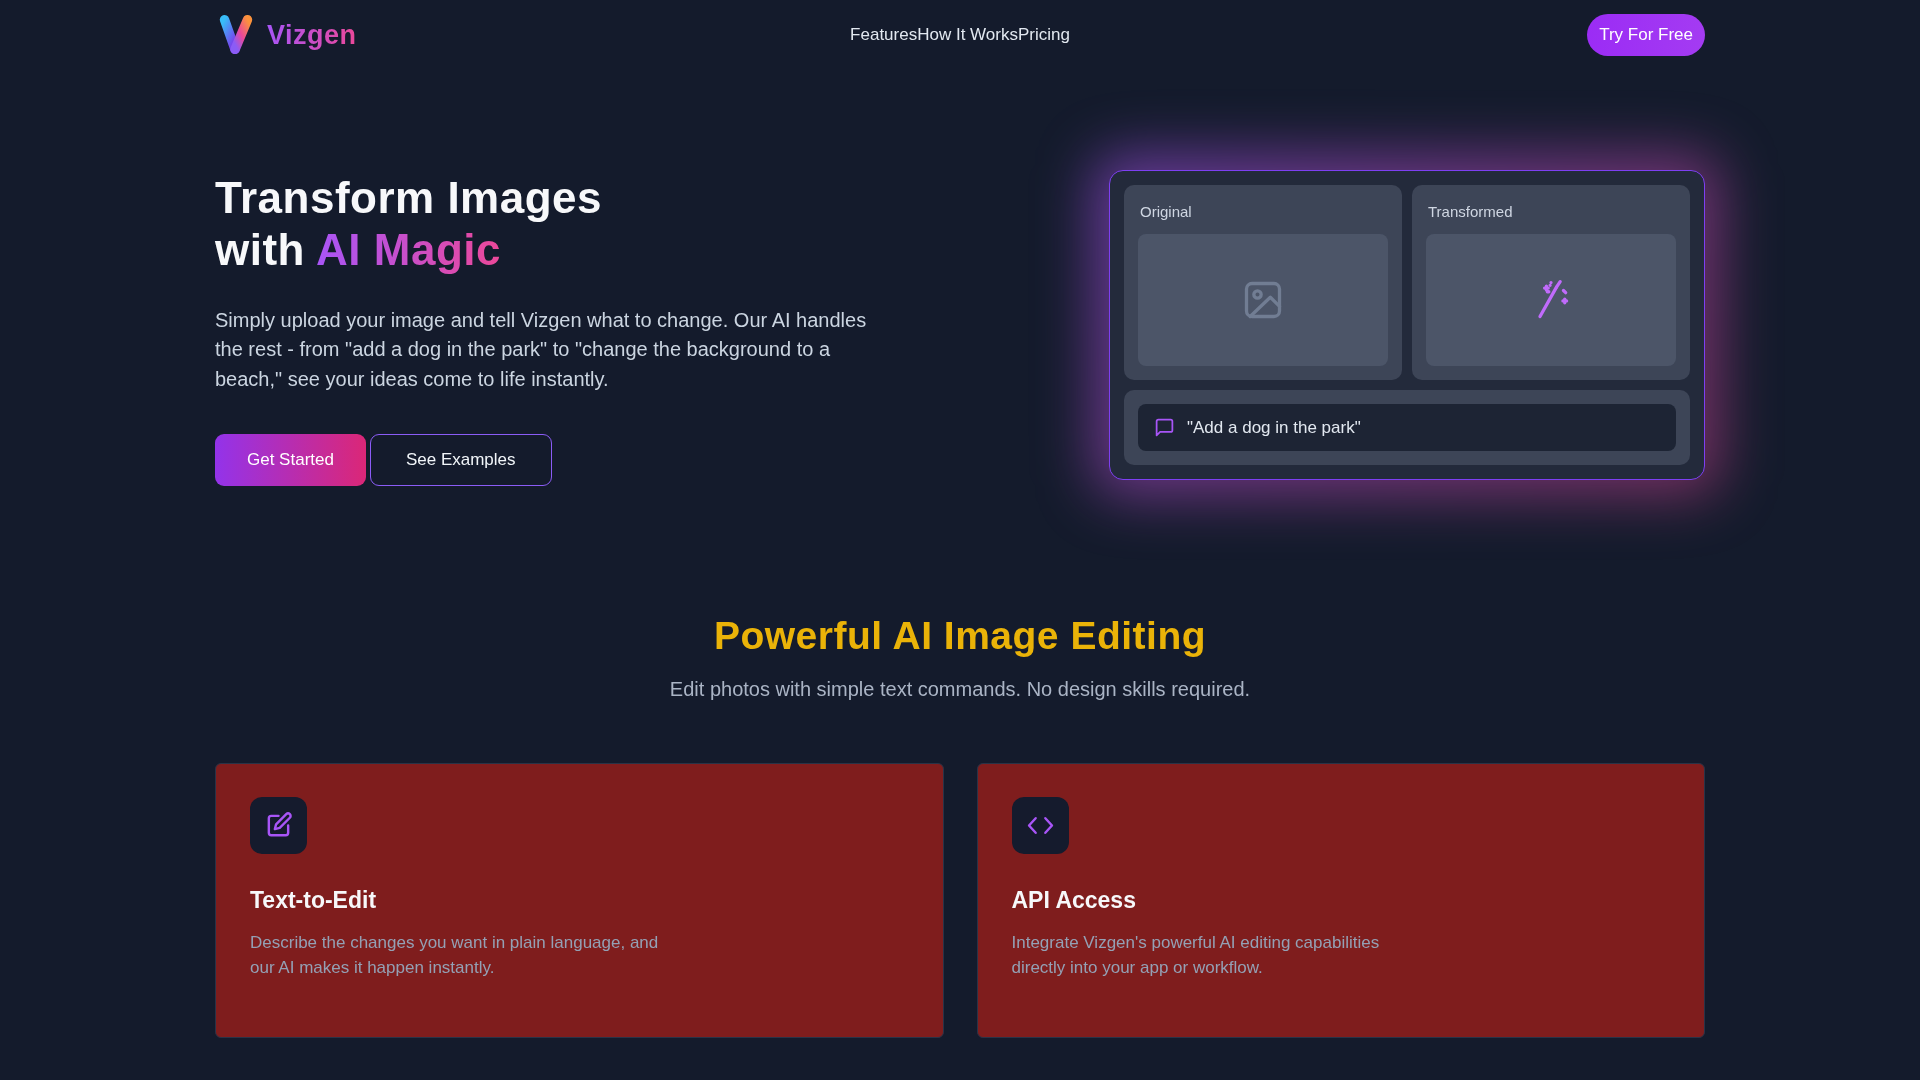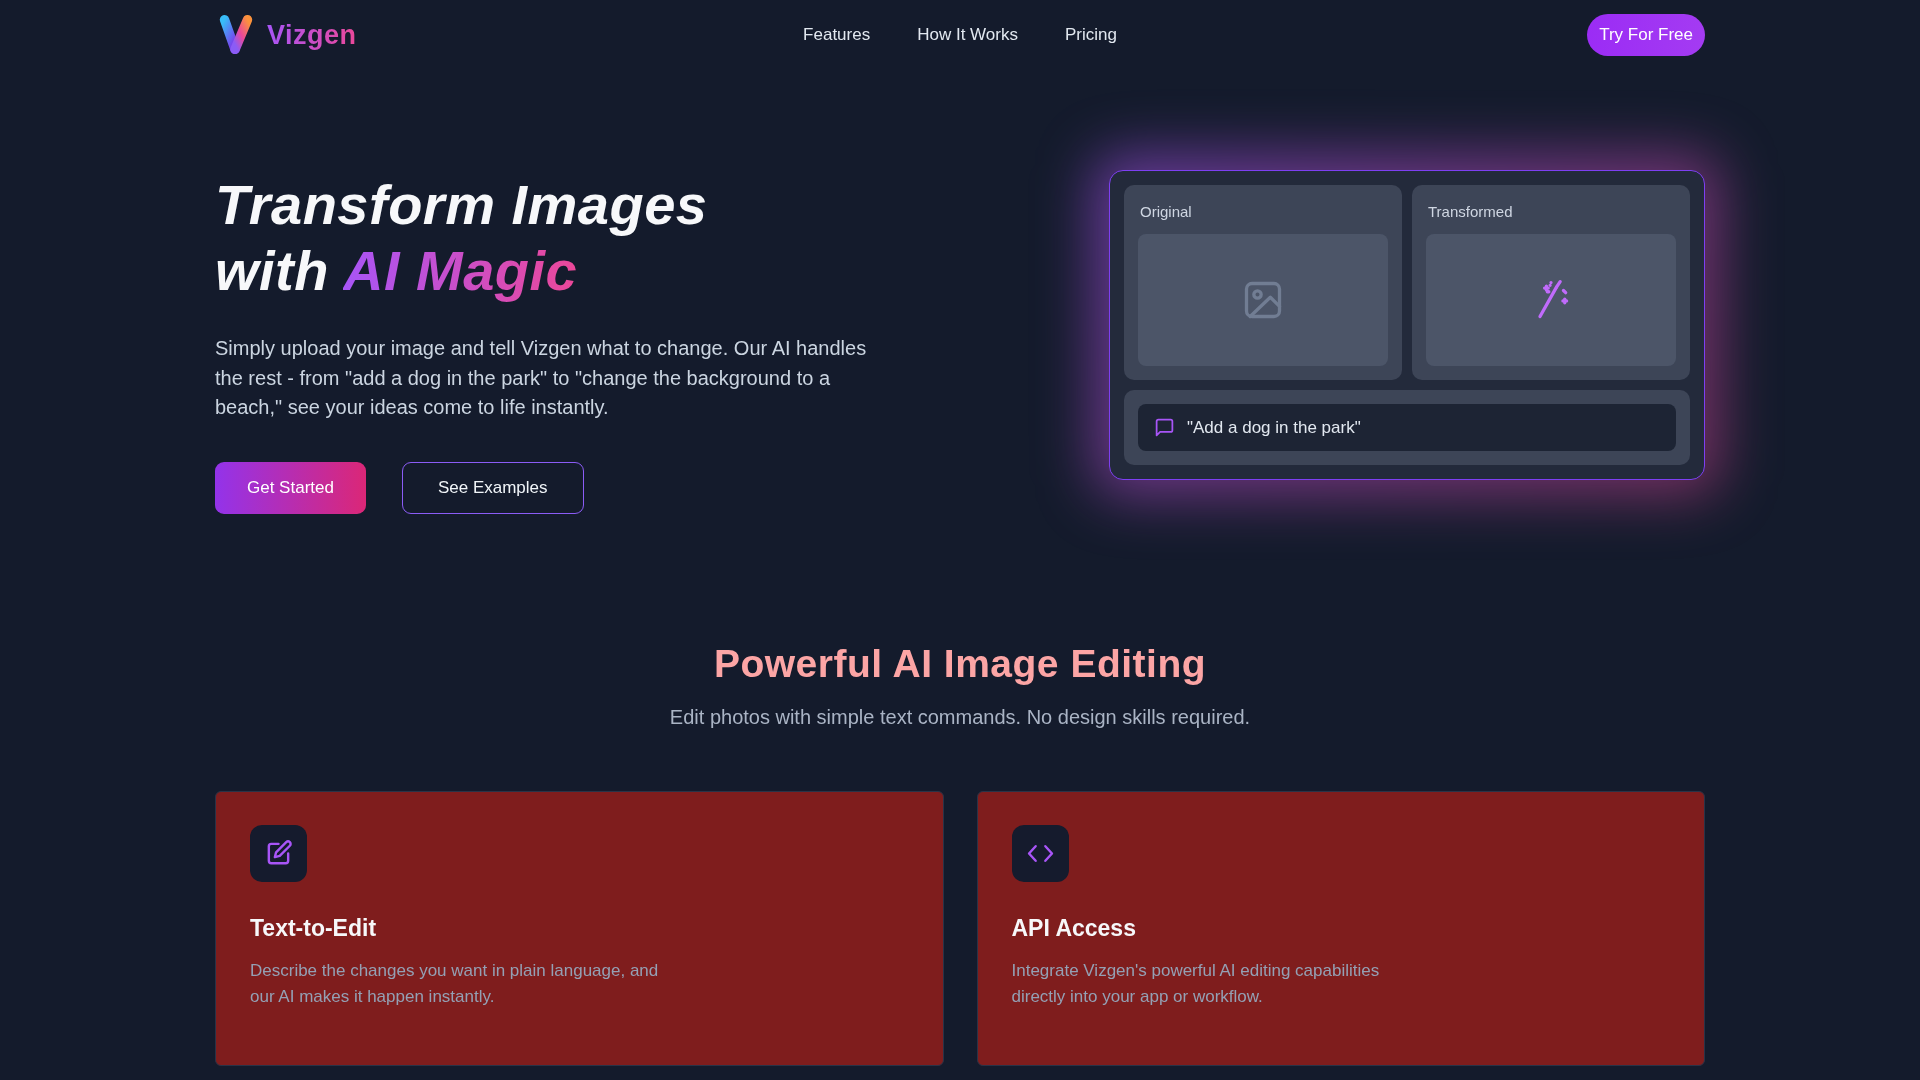--- a/index.html
+++ b/index.html
@@ -21,52 +21,51 @@
     display: flex; align-items: center; justify-content: space-between;
   }
   .logo { display: flex; align-items: center; gap: 10px; cursor: pointer; }
   .logo svg { width: 42px; height: 44px; }
   .logo-text {
     font-size: 27px; font-weight: bold; letter-spacing: 0.5px;
     background: linear-gradient(90deg, #a855f7 0%, #ec4899 100%);
     -webkit-background-clip: text; background-clip: text;
     -webkit-text-fill-color: transparent; color: transparent;
   }
-  nav { display: flex; gap: 47px; position: absolute; left: 50%; transform: translateX(-50%); }
+  nav { display: flex; position: absolute; left: 50%; transform: translateX(-50%); }
   nav a { color: #e2e8f0; text-decoration: none; font-size: 17px; cursor: pointer; }
   .cta-btn {
     background: #a21ff0;
     background: linear-gradient(90deg, #9b2cf5, #a43bf2);
     color: #ffffff; font-size: 17px;
     border: none; border-radius: 21px;
     padding: 11px 12px; cursor: pointer;
   }
 
   
   .hero {
     margin-top: 100px;
     display: flex; justify-content: space-between; align-items: flex-start;
   }
   .hero-left { width: 690px; padding-top: 2px; }
   h1 {
-    font-size: 56px; line-height: 1.18; font-weight: bold; color: #f7f8fa;
+    font-size: 44px; line-height: 1.18; font-weight: bold; color: #f7f8fa;
     letter-spacing: 0.5px;
-    font-style: italic;
   }
   .grad-text {
     background: linear-gradient(90deg, #a855f7 0%, #ec4899 100%);
     -webkit-background-clip: text; background-clip: text;
     -webkit-text-fill-color: transparent; color: transparent;
   }
   .hero-desc {
     margin-top: 30px;
     font-size: 20px; line-height: 1.47; color: #cbd5e1;
     max-width: 662px;
   }
-  .hero-actions { margin-top: 40px; display: flex; gap: 36px; }
+  .hero-actions { margin-top: 40px; display: flex; gap: 4px; }
   .btn-primary {
     background: linear-gradient(90deg, #9333ea 0%, #db2777 100%);
     color: #ffffff; font-size: 17px;
     border: none; border-radius: 9px;
     padding: 15px 32px; cursor: pointer;
   }
   .btn-secondary {
     background: transparent;
     color: #f1f5f9; font-size: 17px;
     border: 1px solid #8b5cf6; border-radius: 9px;
@@ -118,21 +117,21 @@
     border-radius: 8px;
     padding: 13px 16px;
     display: flex; align-items: center; gap: 12px;
     cursor: text;
   }
   .demo-prompt-input svg { width: 21px; height: 21px; color: #a855f7; flex: 0 0 auto; }
   .prompt-text { font-size: 17px; color: #e2e8f0; }
 
   
   .features { margin-top: 128px; }
-  h2 { font-size: 39px; font-weight: bold; text-align: center; color: #fca5a5; letter-spacing: 0.5px; }
+  h2 { font-size: 39px; font-weight: bold; text-align: center; color: #eab308; letter-spacing: 0.5px; }
   .features-subtitle {
     margin-top: 20px; text-align: center;
     font-size: 20px; color: #aab4c5;
   }
   .cards { display: flex; gap: 33px; margin-top: 62px; }
   .feature-card {
     flex: 1;
     background: #7f1d1d;
     border: 1px solid #2a3347;
     border-radius: 6px;

